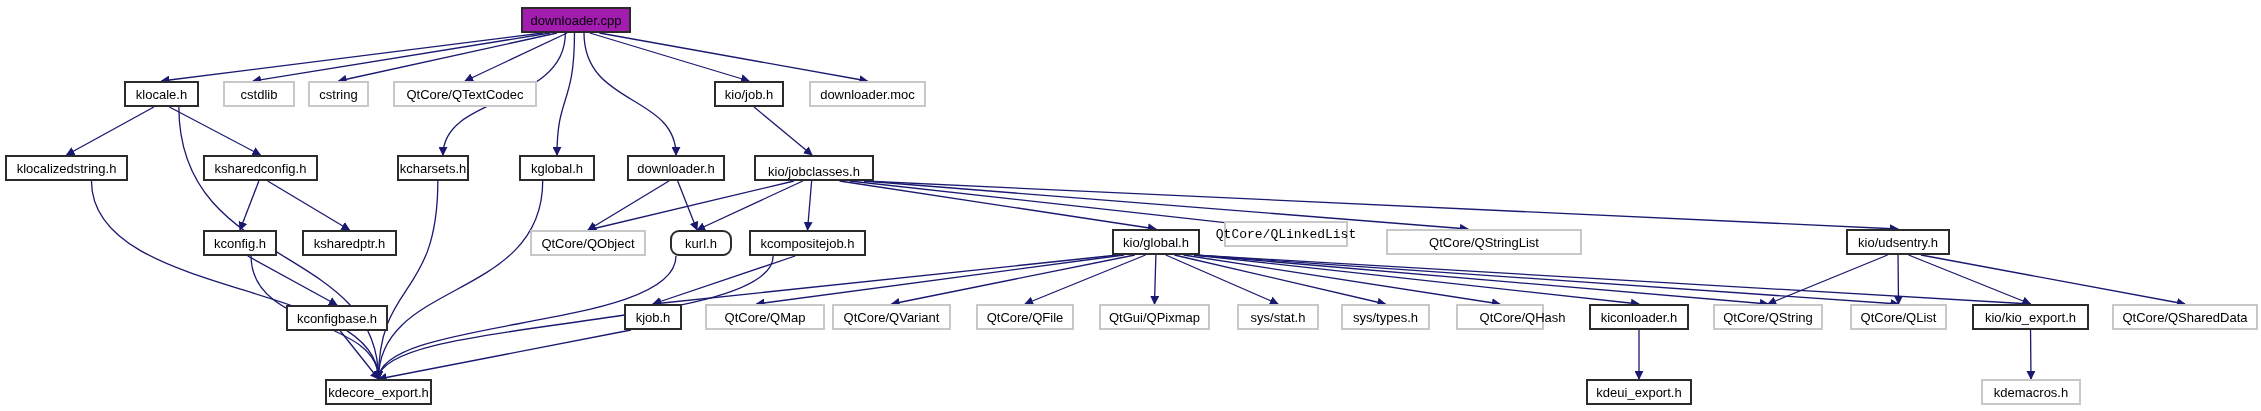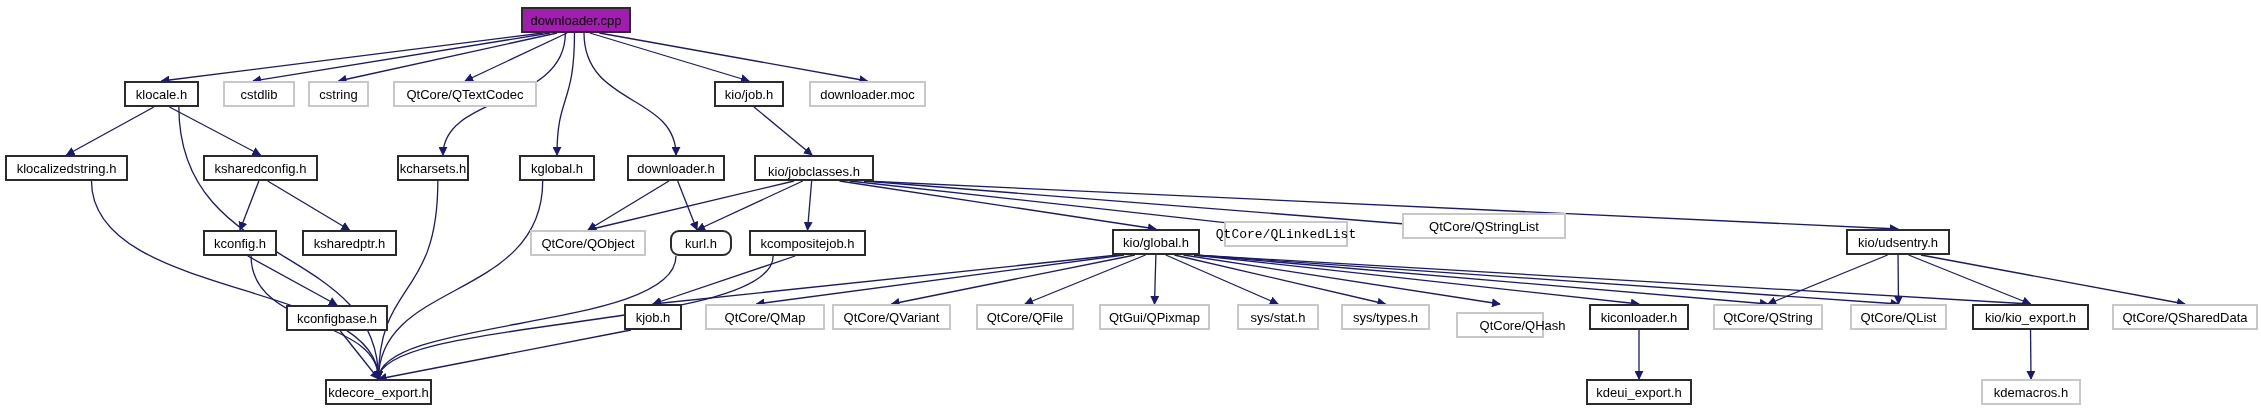--- a/index.html
+++ b/index.html
@@ -128,21 +128,21 @@
     </div>
     <div class="node local" style="left: 749px; top: 230px; width: 117px;">
       <span>kcompositejob.h</span>
     </div>
     <div class="node local" style="left: 1112px; top: 229px; width: 88px;">
       <span>kio/global.h</span>
     </div>
     <div class="node external" style="left: 1224px; top: 221px; width: 124px; font-family: Liberation Mono, monospace;">
       <span>QtCore/QLinkedList</span>
     </div>
-    <div class="node external" style="left: 1386px; top: 213px; width: 164px; margin-left: 16px;">
+    <div class="node external" style="left: 1386px; top: 229px; width: 196px;">
       <span>QtCore/QStringList</span>
     </div>
     <div class="node local" style="left: 1846px; top: 229px; width: 104px;">
       <span>kio/udsentry.h</span>
     </div>
     <div class="node local" style="left: 286px; top: 305px; width: 102px;">
       <span>kconfigbase.h</span>
     </div>
     <div class="node local" style="left: 624px; top: 304px; width: 58px;">
       <span>kjob.h</span>
@@ -158,21 +158,21 @@
     </div>
     <div class="node external" style="left: 1099px; top: 304px; width: 111px;">
       <span>QtGui/QPixmap</span>
     </div>
     <div class="node external" style="left: 1237px; top: 304px; width: 82px;">
       <span>sys/stat.h</span>
     </div>
     <div class="node external" style="left: 1341px; top: 304px; width: 89px;">
       <span>sys/types.h</span>
     </div>
-    <div class="node external" style="left: 1456px; top: 312px; width: 88px; padding-left: 45px;">
+    <div class="node external" style="left: 1456px; top: 304px; width: 88px; padding-left: 45px;">
       <span>QtCore/QHash</span>
     </div>
     <div class="node local" style="left: 1589px; top: 304px; width: 100px;">
       <span>kiconloader.h</span>
     </div>
     <div class="node external" style="left: 1713px; top: 304px; width: 110px;">
       <span>QtCore/QString</span>
     </div>
     <div class="node external" style="left: 1850px; top: 304px; width: 97px;">
       <span>QtCore/QList</span>

